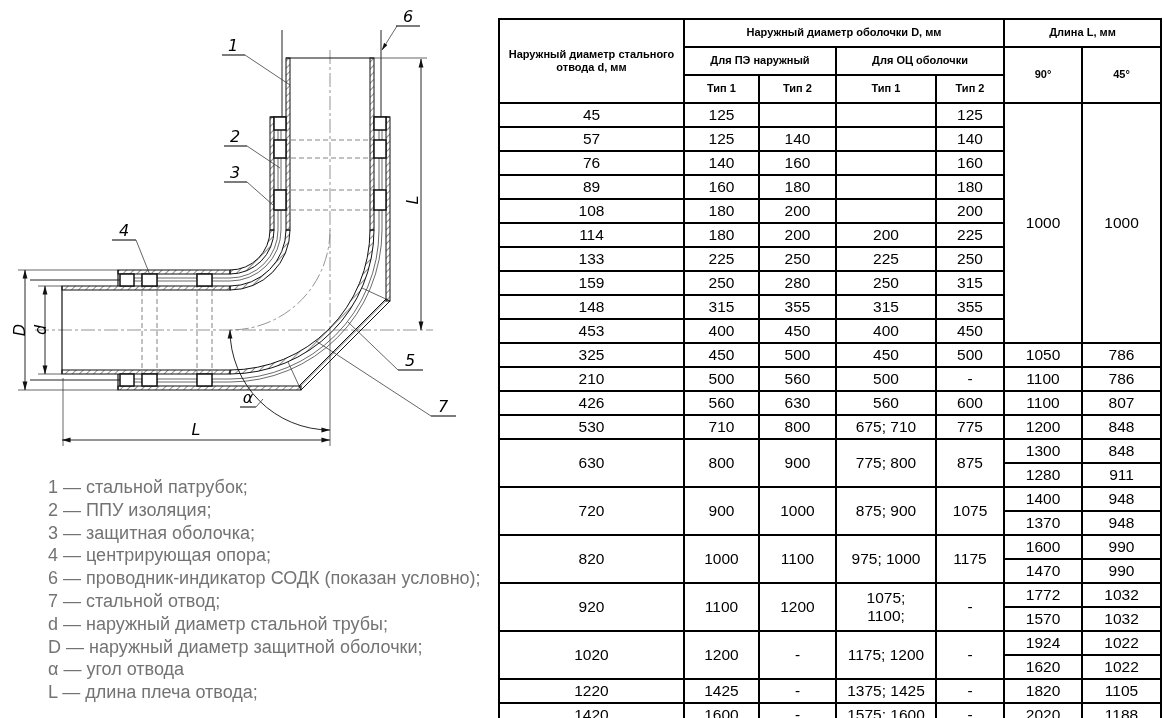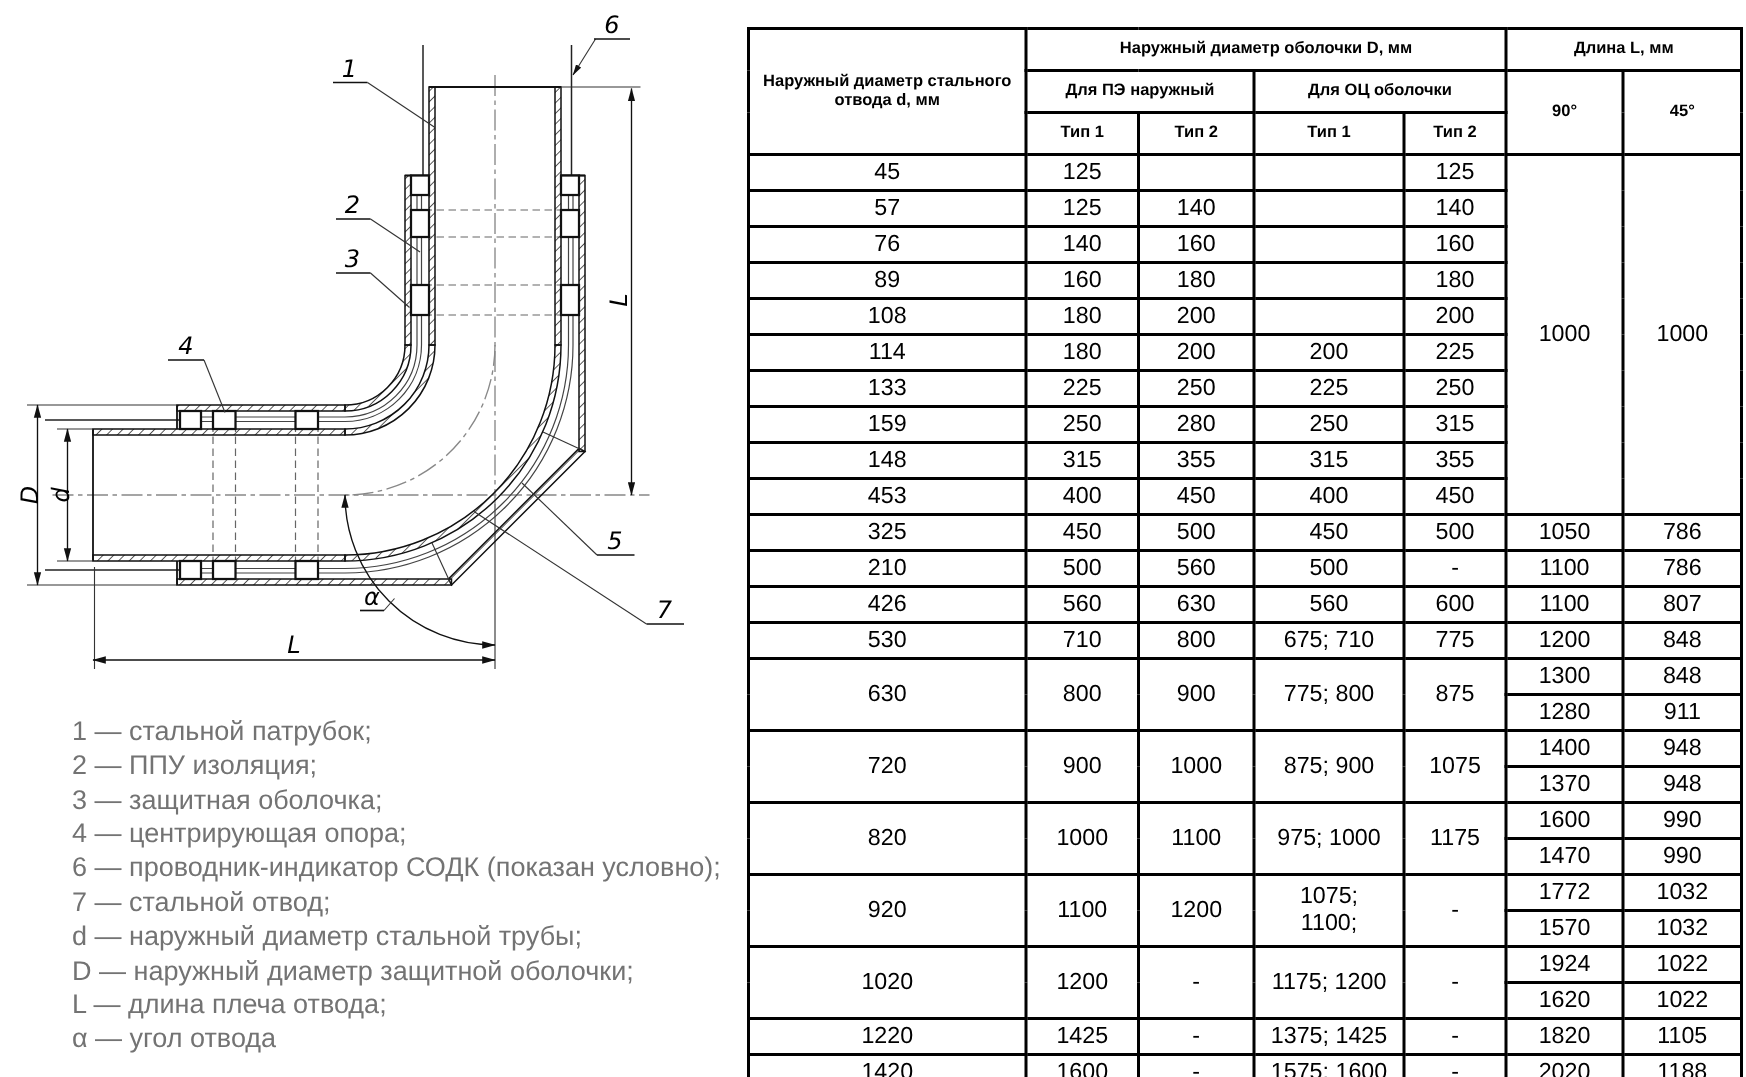--- a/index.html
+++ b/index.html
@@ -171,22 +171,22 @@
 
   <div class="legend">
       <div class="legend-line">1 — стальной патрубок;</div>
       <div class="legend-line">2 — ППУ изоляция;</div>
       <div class="legend-line">3 — защитная оболочка;</div>
       <div class="legend-line">4 — центрирующая опора;</div>
       <div class="legend-line">6 — проводник-индикатор СОДК (показан условно);</div>
       <div class="legend-line">7 — стальной отвод;</div>
       <div class="legend-line">d — наружный диаметр стальной трубы;</div>
       <div class="legend-line">D — наружный диаметр защитной оболочки;</div>
+      <div class="legend-line">α — угол отвода</div>
       <div class="legend-line">L — длина плеча отвода;</div>
-      <div class="legend-line">α — угол отвода</div>
     </div>
 </div>
 
 <div class="table-pane">
   <table class="spec">
     <colgroup>
       <col style="width:185px">
         <col style="width:75px">
         <col style="width:77px">
       <col style="width:100px">

